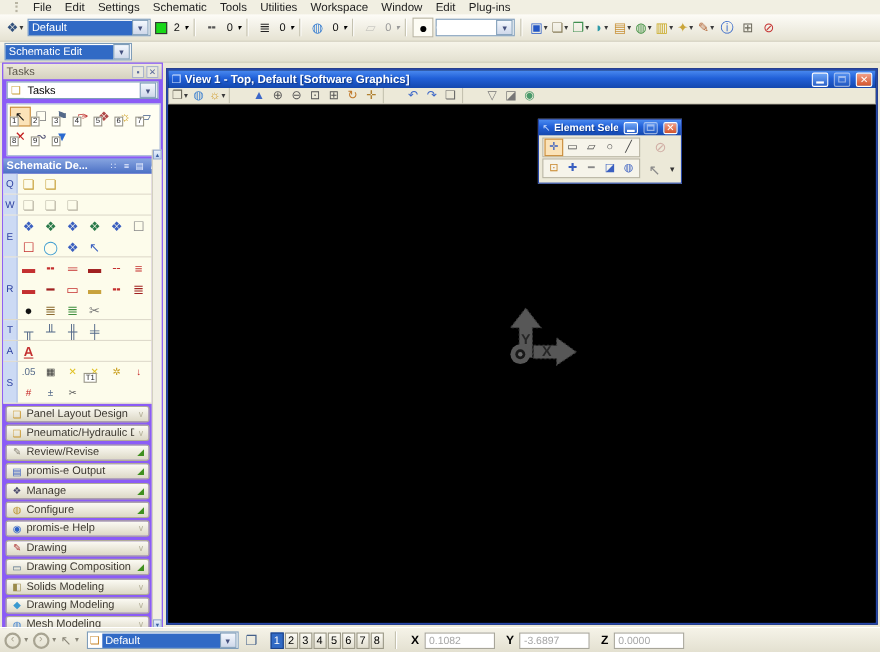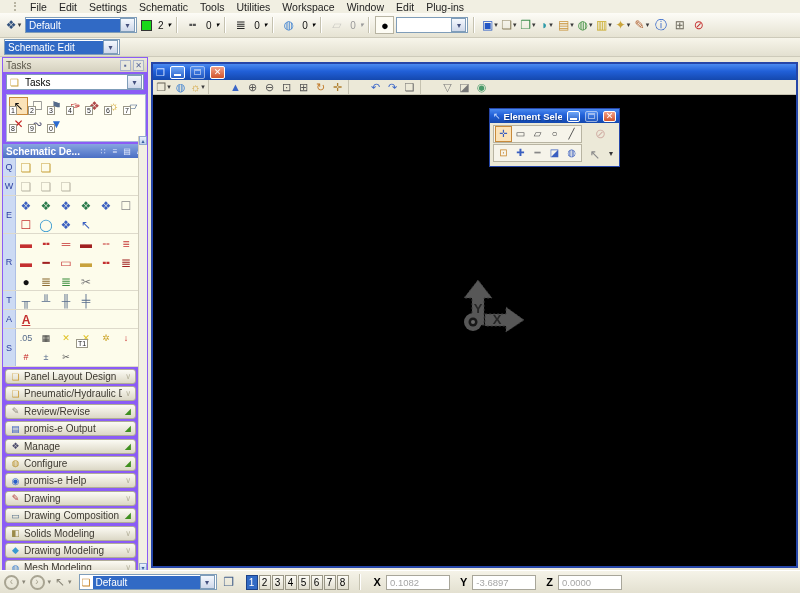--- a/index.html
+++ b/index.html
@@ -603,20 +603,21 @@
 
   <div id="pscroll">
     <span class="sarr">▴</span>
     <span class="sarr">▾</span>
   </div>
 </div>
 
 <div id="view-window">
   <div class="vtitle">
     <span class="vic">❐</span>
+    <span class="vtext">View 1 - Top, Default [Software Graphics]</span>
     <span class="wbtn">
         <span class="minbar"></span>
       </span>
     <span class="wbtn dis">
         <span class="maxbox"></span>
       </span>
     <span class="wbtn close">✕</span>
   </div>
   <div class="vtoolbar">
 

